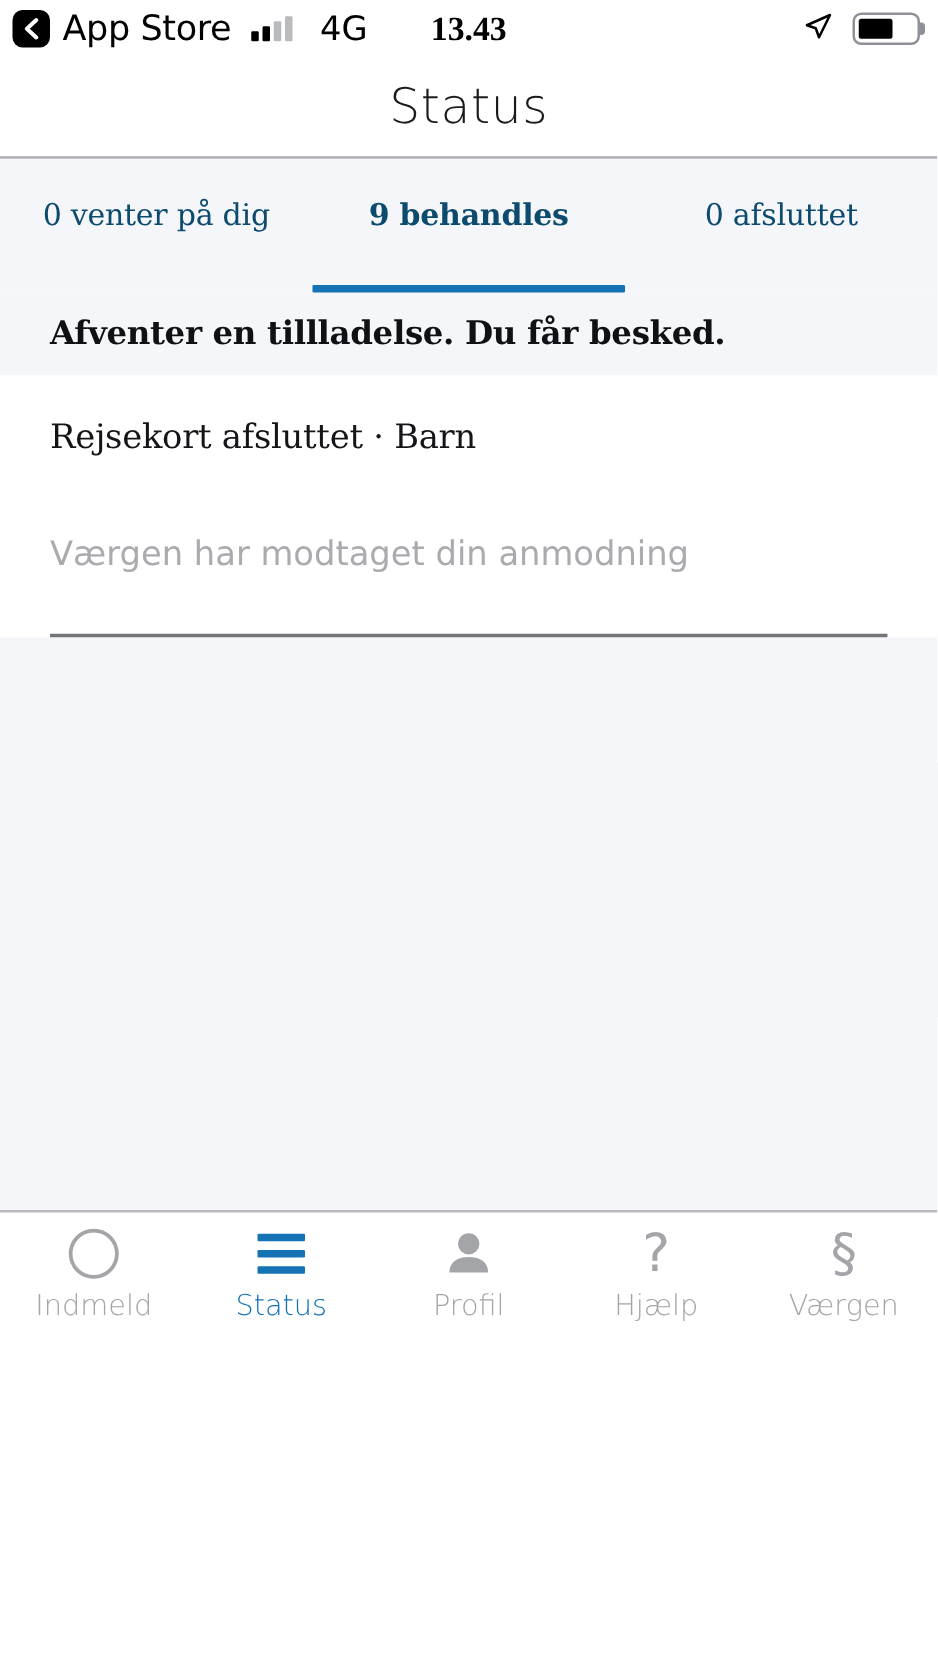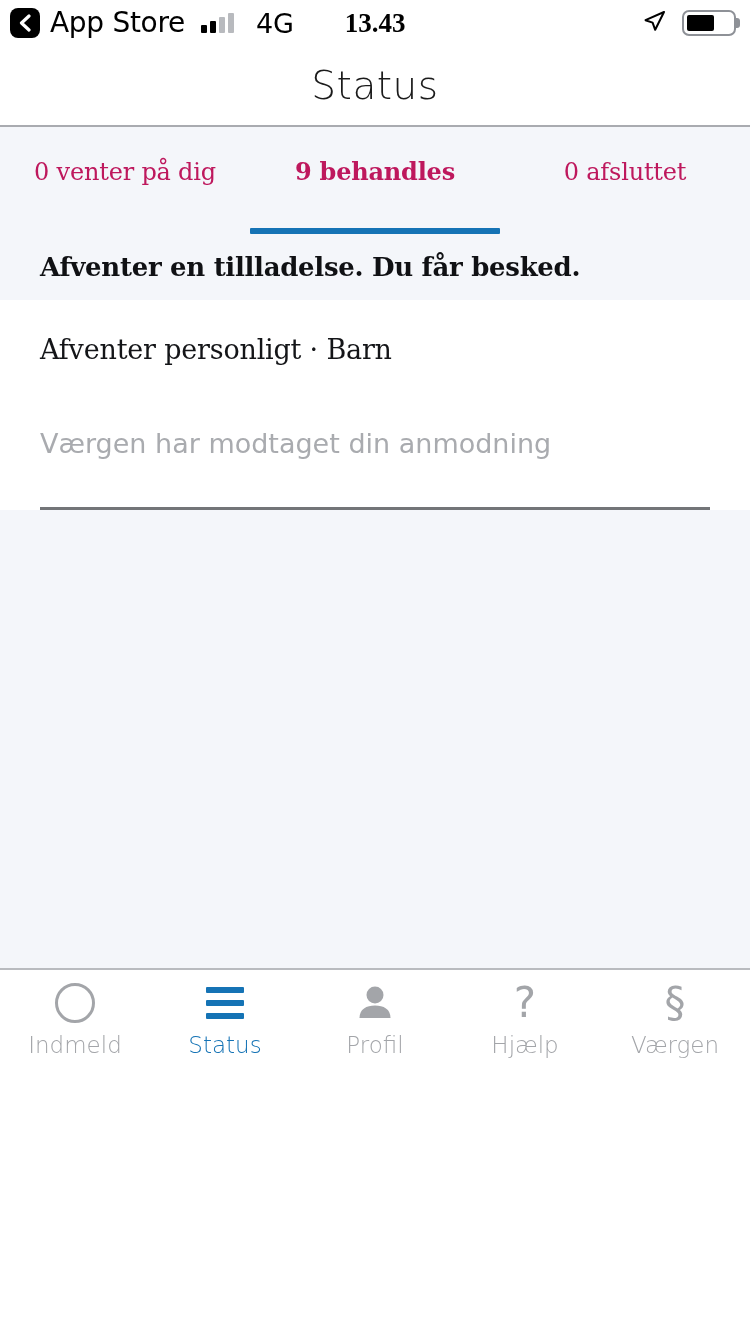--- a/index.html
+++ b/index.html
@@ -97,21 +97,21 @@
   .tab {
     flex:1 1 0;
     display:flex; flex-direction:column;
     align-items:center; justify-content:flex-start;
     padding-top:33px;
     position:relative;
   }
   .tab-label {
     font-family:"DejaVu Serif", serif;
     font-size:24px;
-    color:#be185d;
+    color:#0c4a6e;
     line-height:1;
     letter-spacing:-0.2px;
   }
   .tab.active .tab-label { font-weight:700; }
   .tab-underline {
     position:absolute; bottom:0; left:50%;
     transform:translateX(-50%);
     width:250px; height:6px;
     background:#1573b5;
     border-radius:1px;
@@ -258,21 +258,21 @@
     </div>
   </div>
 
   <div class="content">
 
     <div class="card-head">
       <span class="card-head-title">Afventer en tillladelse. Du får besked.</span>
     </div>
 
     <div class="card-body">
-      <div class="card-product">Afventer personligt · Barn</div>
+      <div class="card-product">Rejsekort afsluttet · Barn</div>
       <div class="card-note">Værgen har modtaget din anmodning</div>
       <div class="card-rule"></div>
     </div>
 
     <div class="filler"></div>
   </div>
 
   <div class="tabbar">
 
     <div class="tabbar-item">

